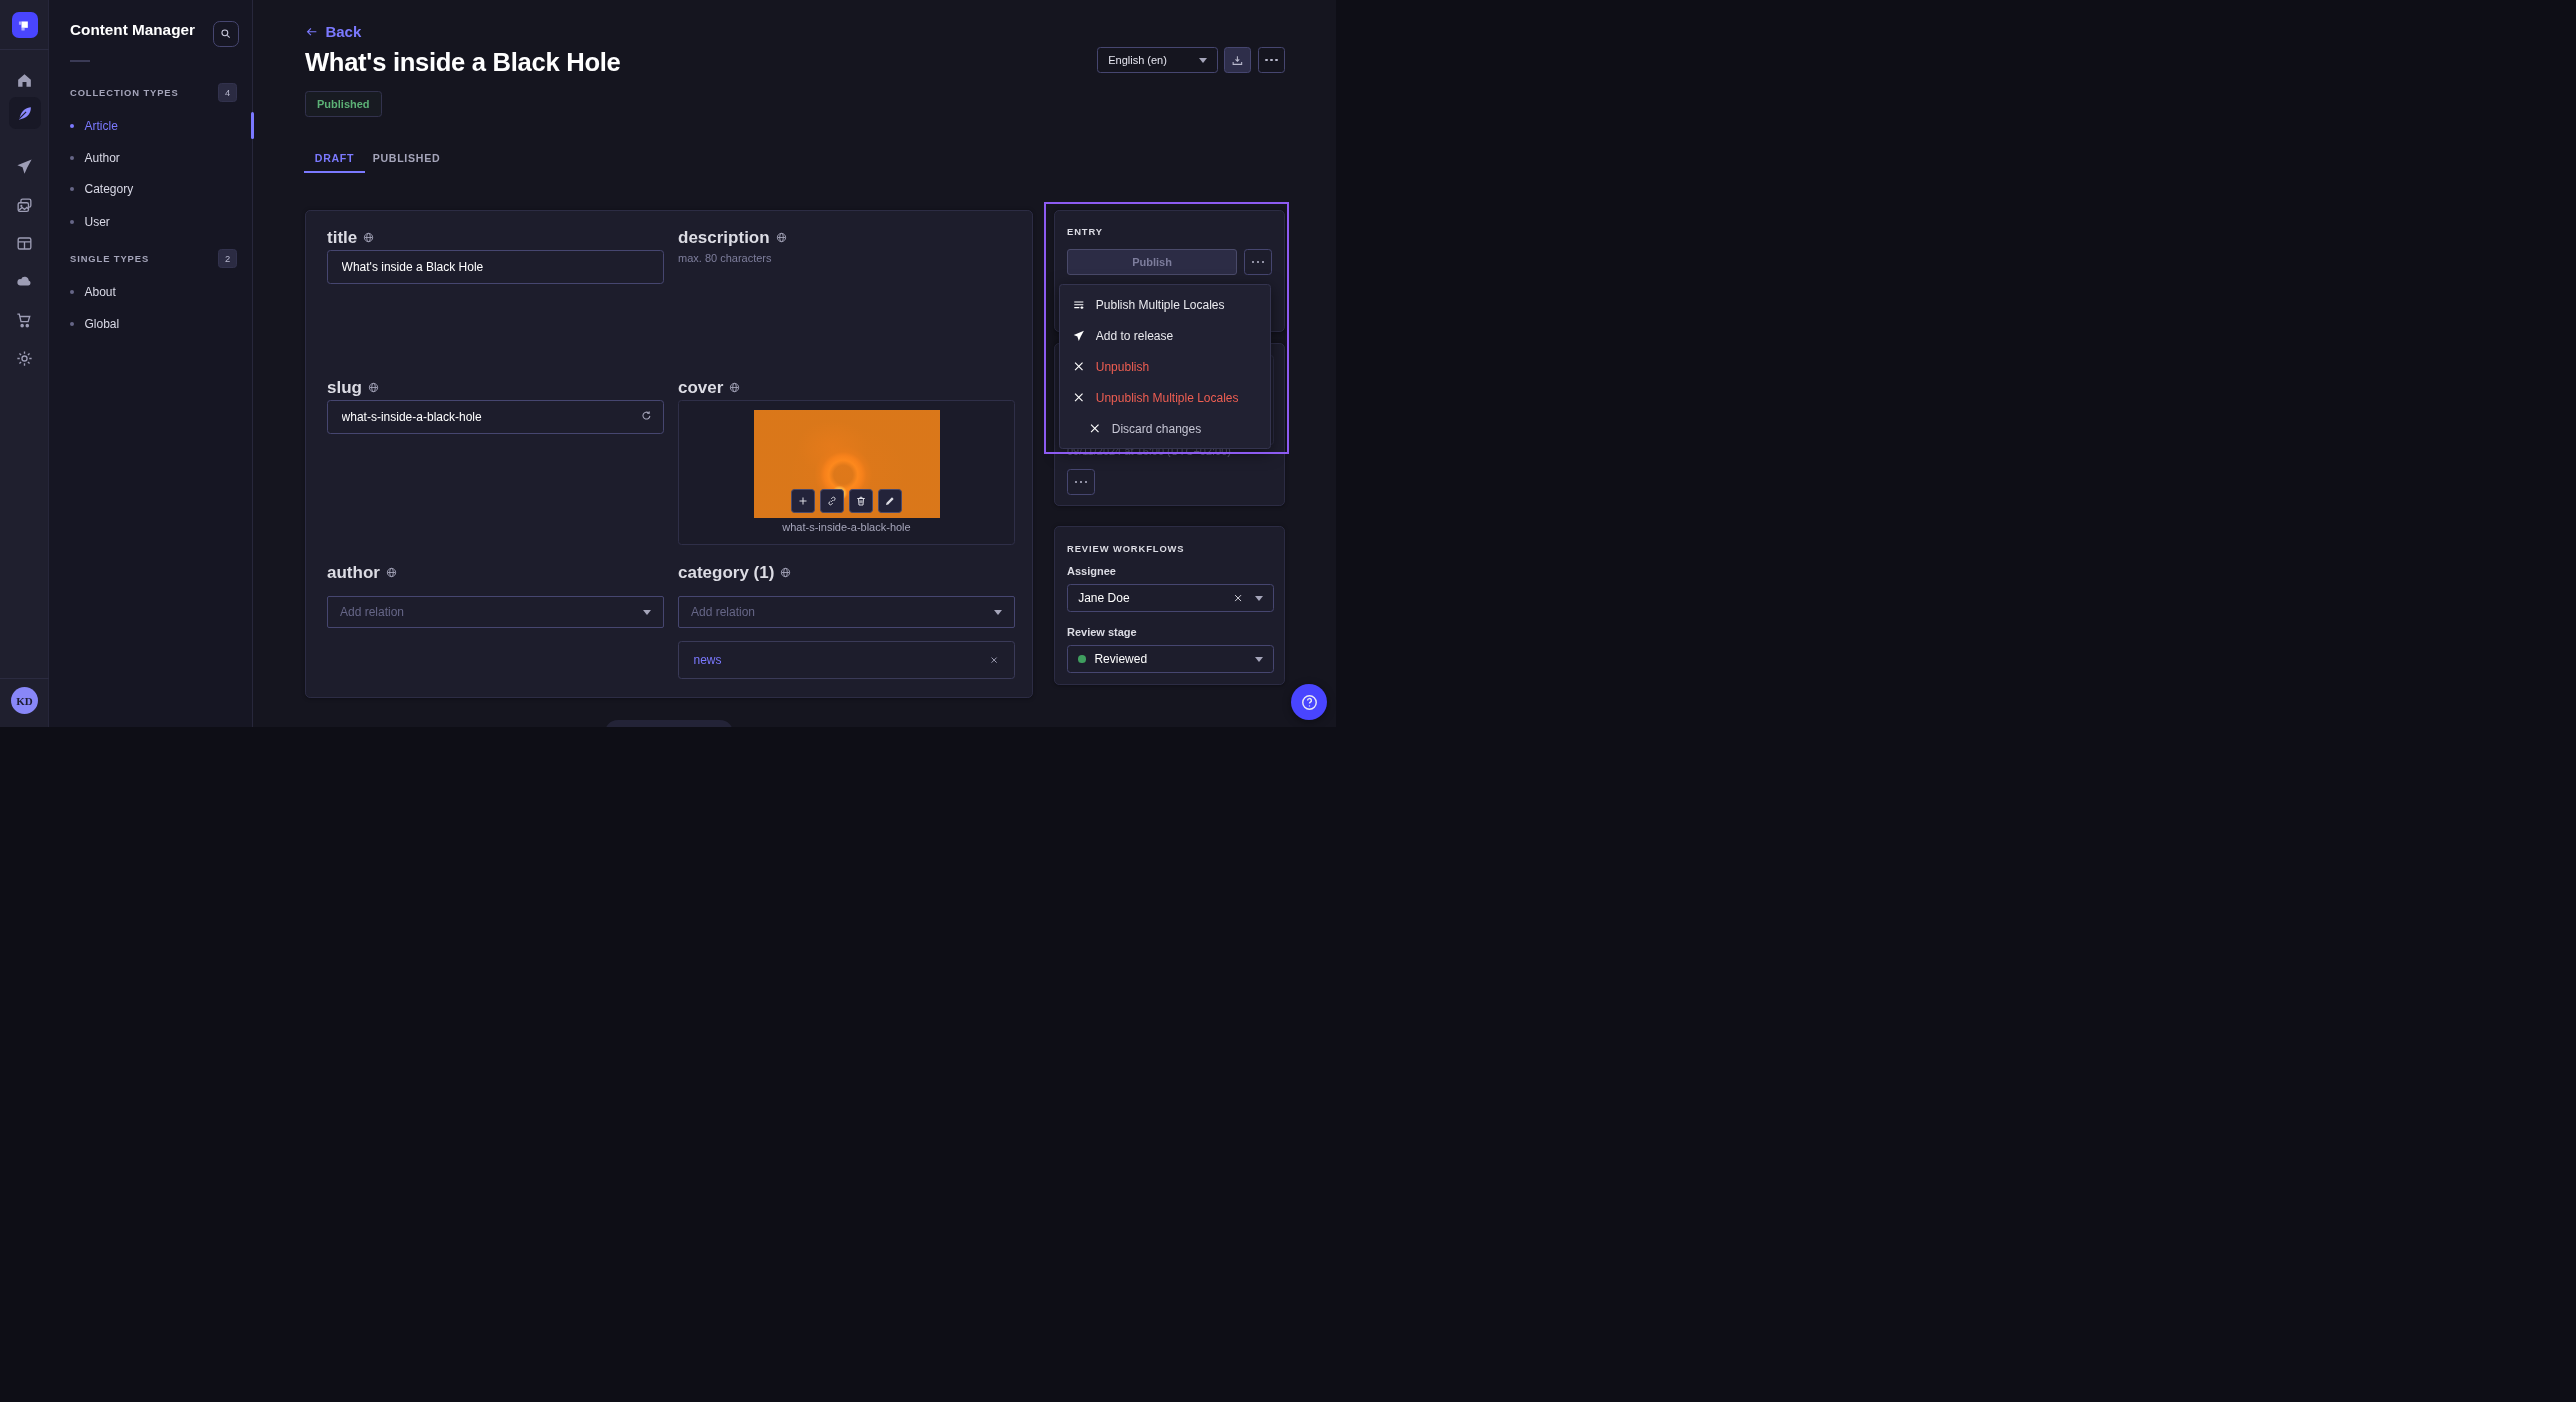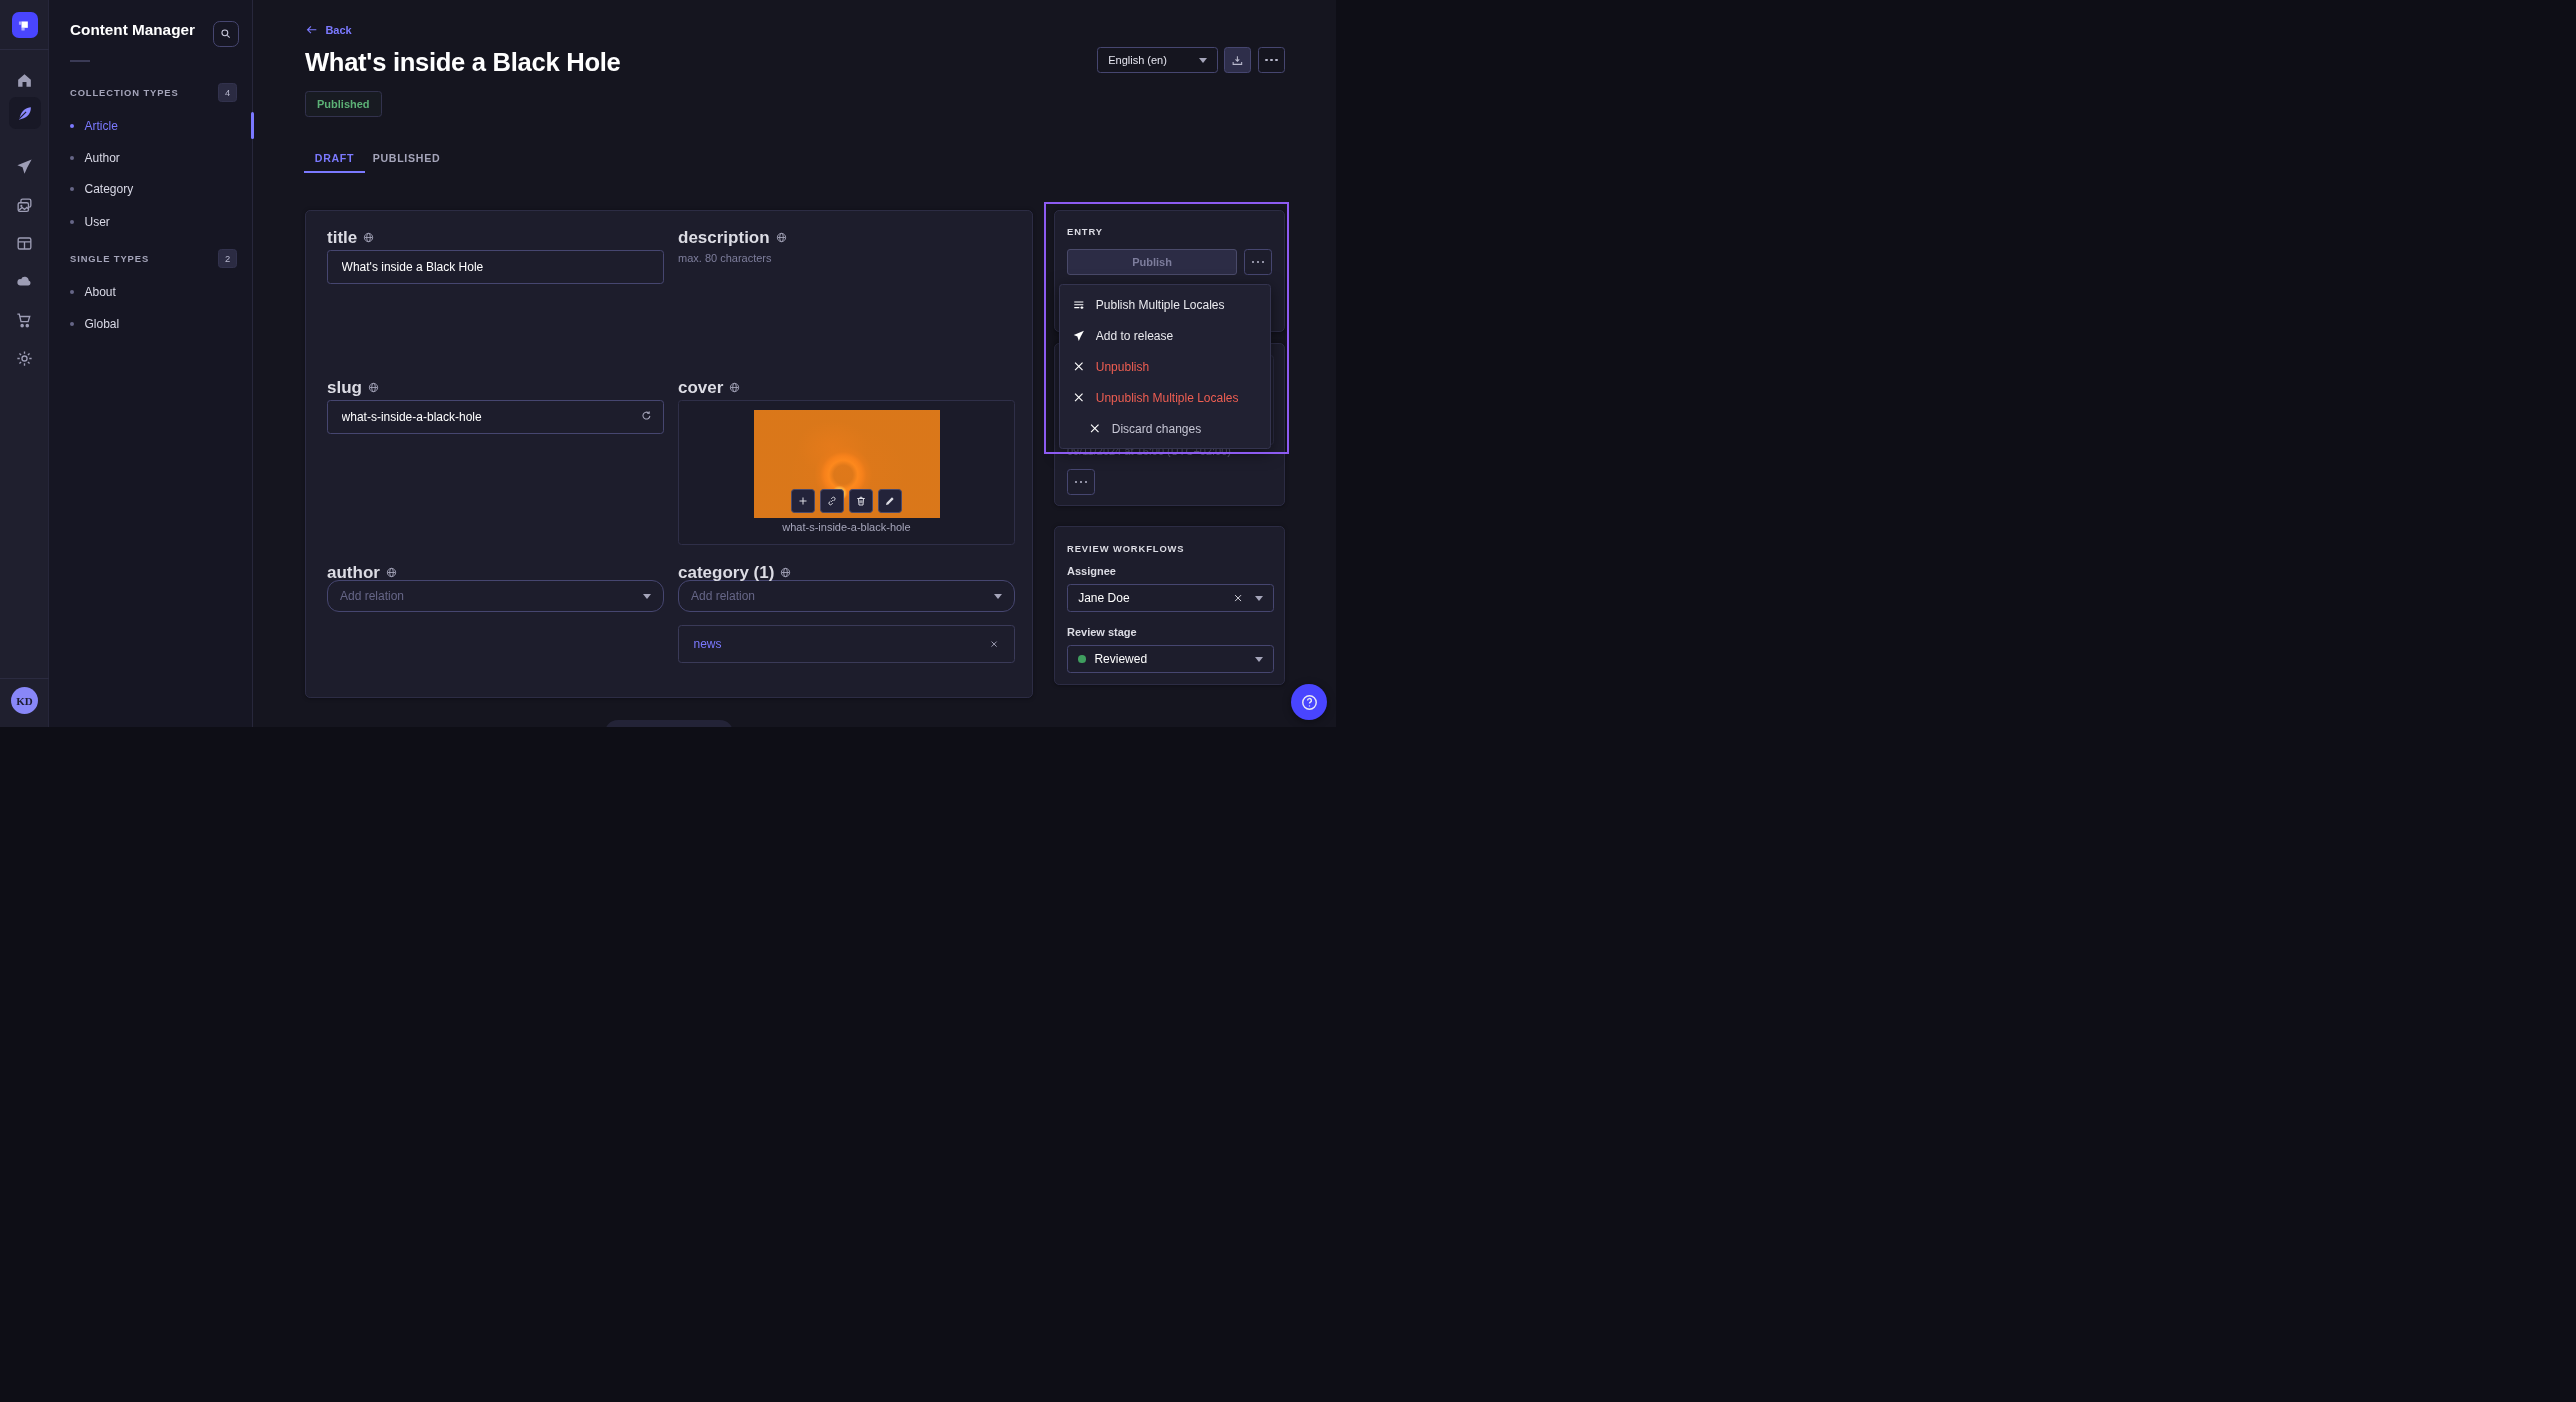--- a/index.html
+++ b/index.html
@@ -29,21 +29,21 @@
   .count-badge{position:absolute;left:169px;width:19px;height:19px;border-radius:3.4px;background:#2b2b42;border:0.9px solid #32324d;
         display:flex;align-items:center;justify-content:center;font-size:9.4px;color:#b8b8cf;}
   .subnav-item{position:absolute;left:21px;display:flex;align-items:center;gap:10.2px;font-size:12px;color:#d9d9e6;cursor:pointer;}
   .bullet{width:4.3px;height:4.3px;border-radius:50%;background:#666687;}
   .subnav-item.active{color:#7b79ff;}
   .subnav-item.active .bullet{background:#7b79ff;}
   .active-bar{position:absolute;left:202px;top:112px;width:2.6px;height:27px;background:#7b79ff;border-radius:1.7px;}
 
   
   .back-link{position:absolute;left:305px;top:23px;display:flex;align-items:center;gap:6.8px;
-        color:#7b79ff;font-size:11px;font-weight:600;cursor:pointer;}
+        color:#7b79ff;font-size:15px;font-weight:600;cursor:pointer;}
   .page-title{position:absolute;left:305px;top:48px;font-size:25.6px;font-weight:700;letter-spacing:-0.3px;color:#fff;}
   .status-badge{position:absolute;left:305px;top:91px;height:26.4px;padding:0 11px;border:0.9px solid #32324d;border-radius:3.4px;
         display:flex;align-items:center;font-size:11px;font-weight:600;color:#5cb176;background:rgba(92,177,118,0.04);}
   .locale-select{position:absolute;left:1097px;top:47px;width:121px;height:26.4px;border:0.9px solid #464670;border-radius:3.4px;
         display:flex;align-items:center;justify-content:space-between;padding:0 10.2px;font-size:11px;color:#e6e6f0;cursor:pointer;}
   .icon-btn{border:0.9px solid #464670;border-radius:3.4px;display:flex;align-items:center;justify-content:center;color:#b9b9cc;cursor:pointer;}
   .download-btn{position:absolute;left:1224px;top:47px;width:27px;height:26.4px;background:#2e2e4a;}
   .header-more-btn{position:absolute;left:1258px;top:47px;width:27px;height:26.4px;background:transparent;}
 
   .tab{position:absolute;top:143px;height:29px;display:flex;align-items:center;justify-content:center;
@@ -69,21 +69,21 @@
   .cover-img{position:absolute;left:75px;top:8.5px;width:186px;height:108px;background:
       radial-gradient(circle 7.7px at 46% 77%, #ffeaa6 0%, #ffc24d 55%, rgba(255,140,30,0.85) 100%),
       radial-gradient(circle 23px at 48% 60%, rgba(10,0,0,0.0) 0px, rgba(10,0,0,0.0) 9.4px, rgba(255,122,24,0.95) 14.5px, rgba(213,72,10,0.9) 19px, rgba(96,22,0,0.85) 23px, rgba(30,5,0,0.0) 29px),
       radial-gradient(ellipse 51px 38px at 42% 34%, rgba(141,36,8,0.5), rgba(0,0,0,0) 70%),
       radial-gradient(ellipse 81px 64px at 50% 58%, rgba(80,16,0,0.45), rgba(0,0,0,0) 75%),
       #070102;}
   .cover-actions{position:absolute;left:37px;bottom:5.1px;display:flex;gap:5.1px;}
   .cover-abtn{width:24px;height:24px;border-radius:3.4px;background:#23233a;border:0.9px solid #4a4a6a;
         display:flex;align-items:center;justify-content:center;color:#dcdce4;cursor:pointer;}
   .cover-caption{position:absolute;left:0;top:120px;width:100%;text-align:center;font-size:11px;color:#a5a5ba;}
-  .rel-select{margin-top:0;width:100%;height:32px;border:0.9px solid #464670;border-radius:12px;display:flex;
+  .rel-select{margin-top:16px;width:100%;height:32px;border:0.9px solid #464670;border-radius:2px;display:flex;
         align-items:center;justify-content:space-between;padding:0 12px;cursor:pointer;}
   .placeholder{font-size:12px;color:#666687;}
   .caret{width:0;height:0;border-left:4.3px solid transparent;border-right:4.3px solid transparent;border-top:5.1px solid #a5a5ba;}
   .chip-box{margin-top:12.8px;width:100%;height:38px;border:0.9px solid #3a3a58;border-radius:3.4px;background:#1d1d2c;
         display:flex;align-items:center;justify-content:space-between;padding:0 14.5px;}
   .chip-link{font-size:12px;color:#7b79ff;cursor:pointer;}
 
   
   .entry-card{position:absolute;left:1054px;top:210px;width:231px;height:122px;}
   .panel-title{position:absolute;left:12px;top:14.5px;font-size:9.4px;font-weight:700;letter-spacing:0.9px;color:#dcdce4;}

